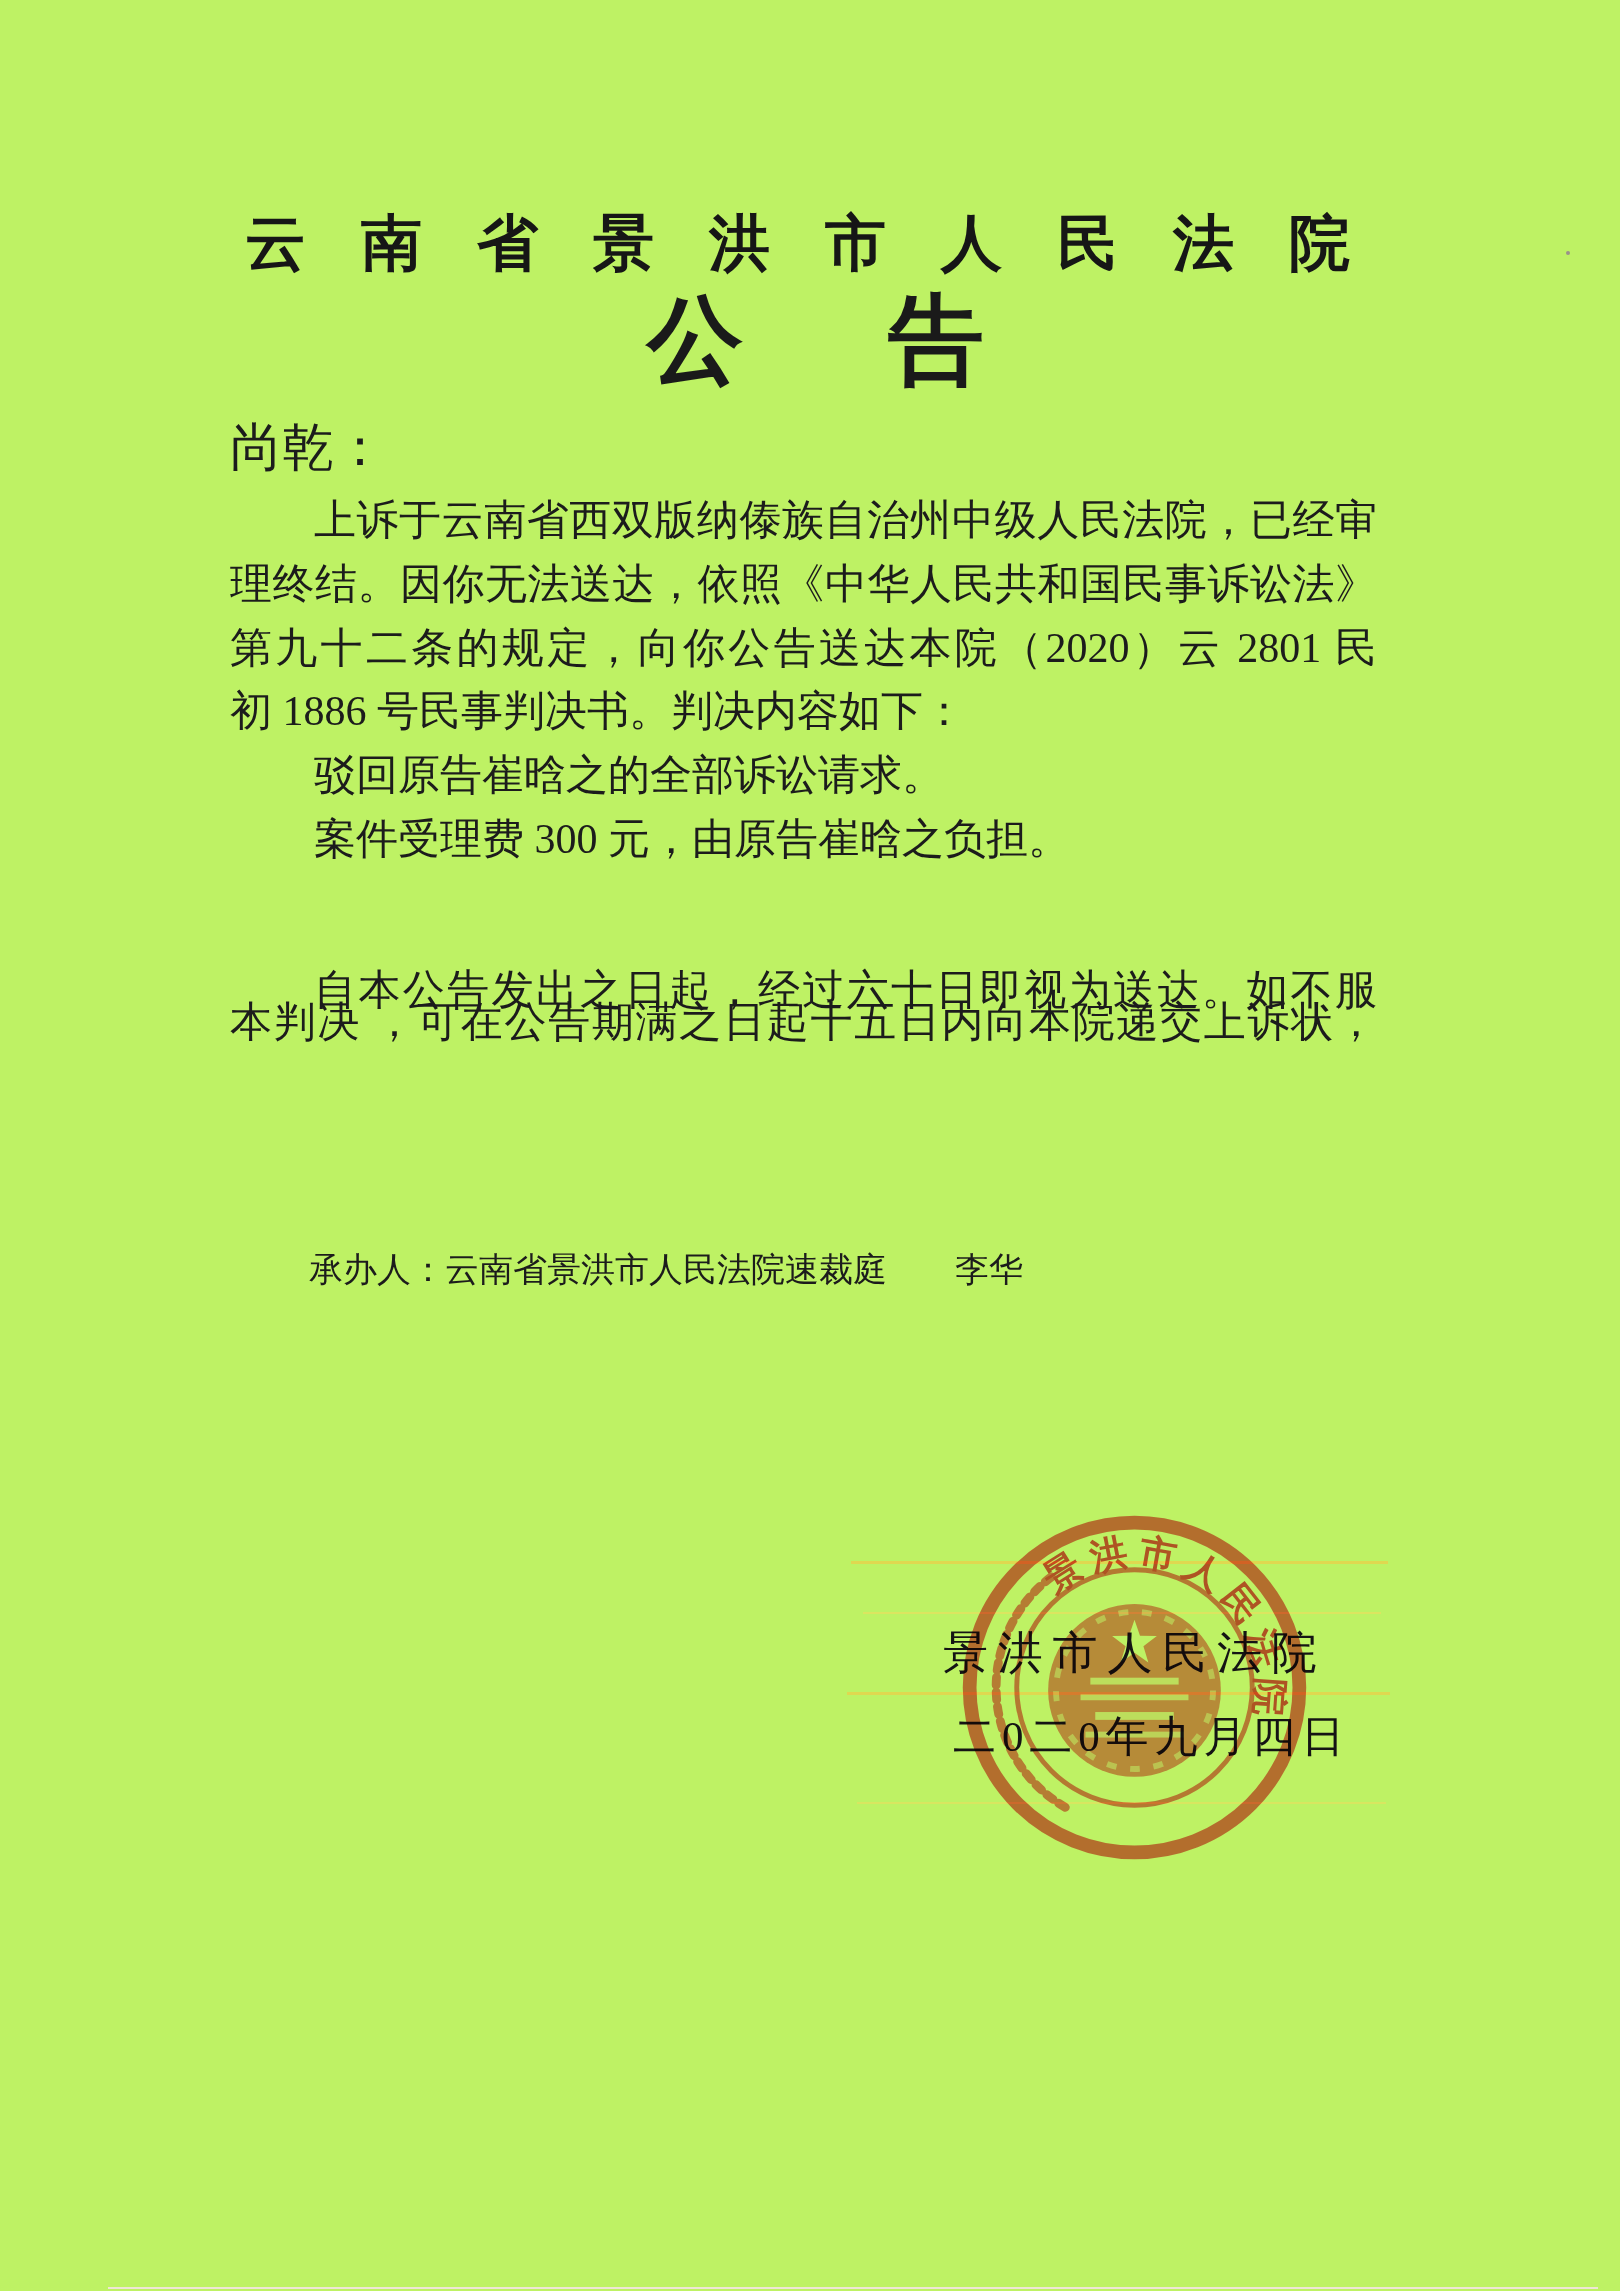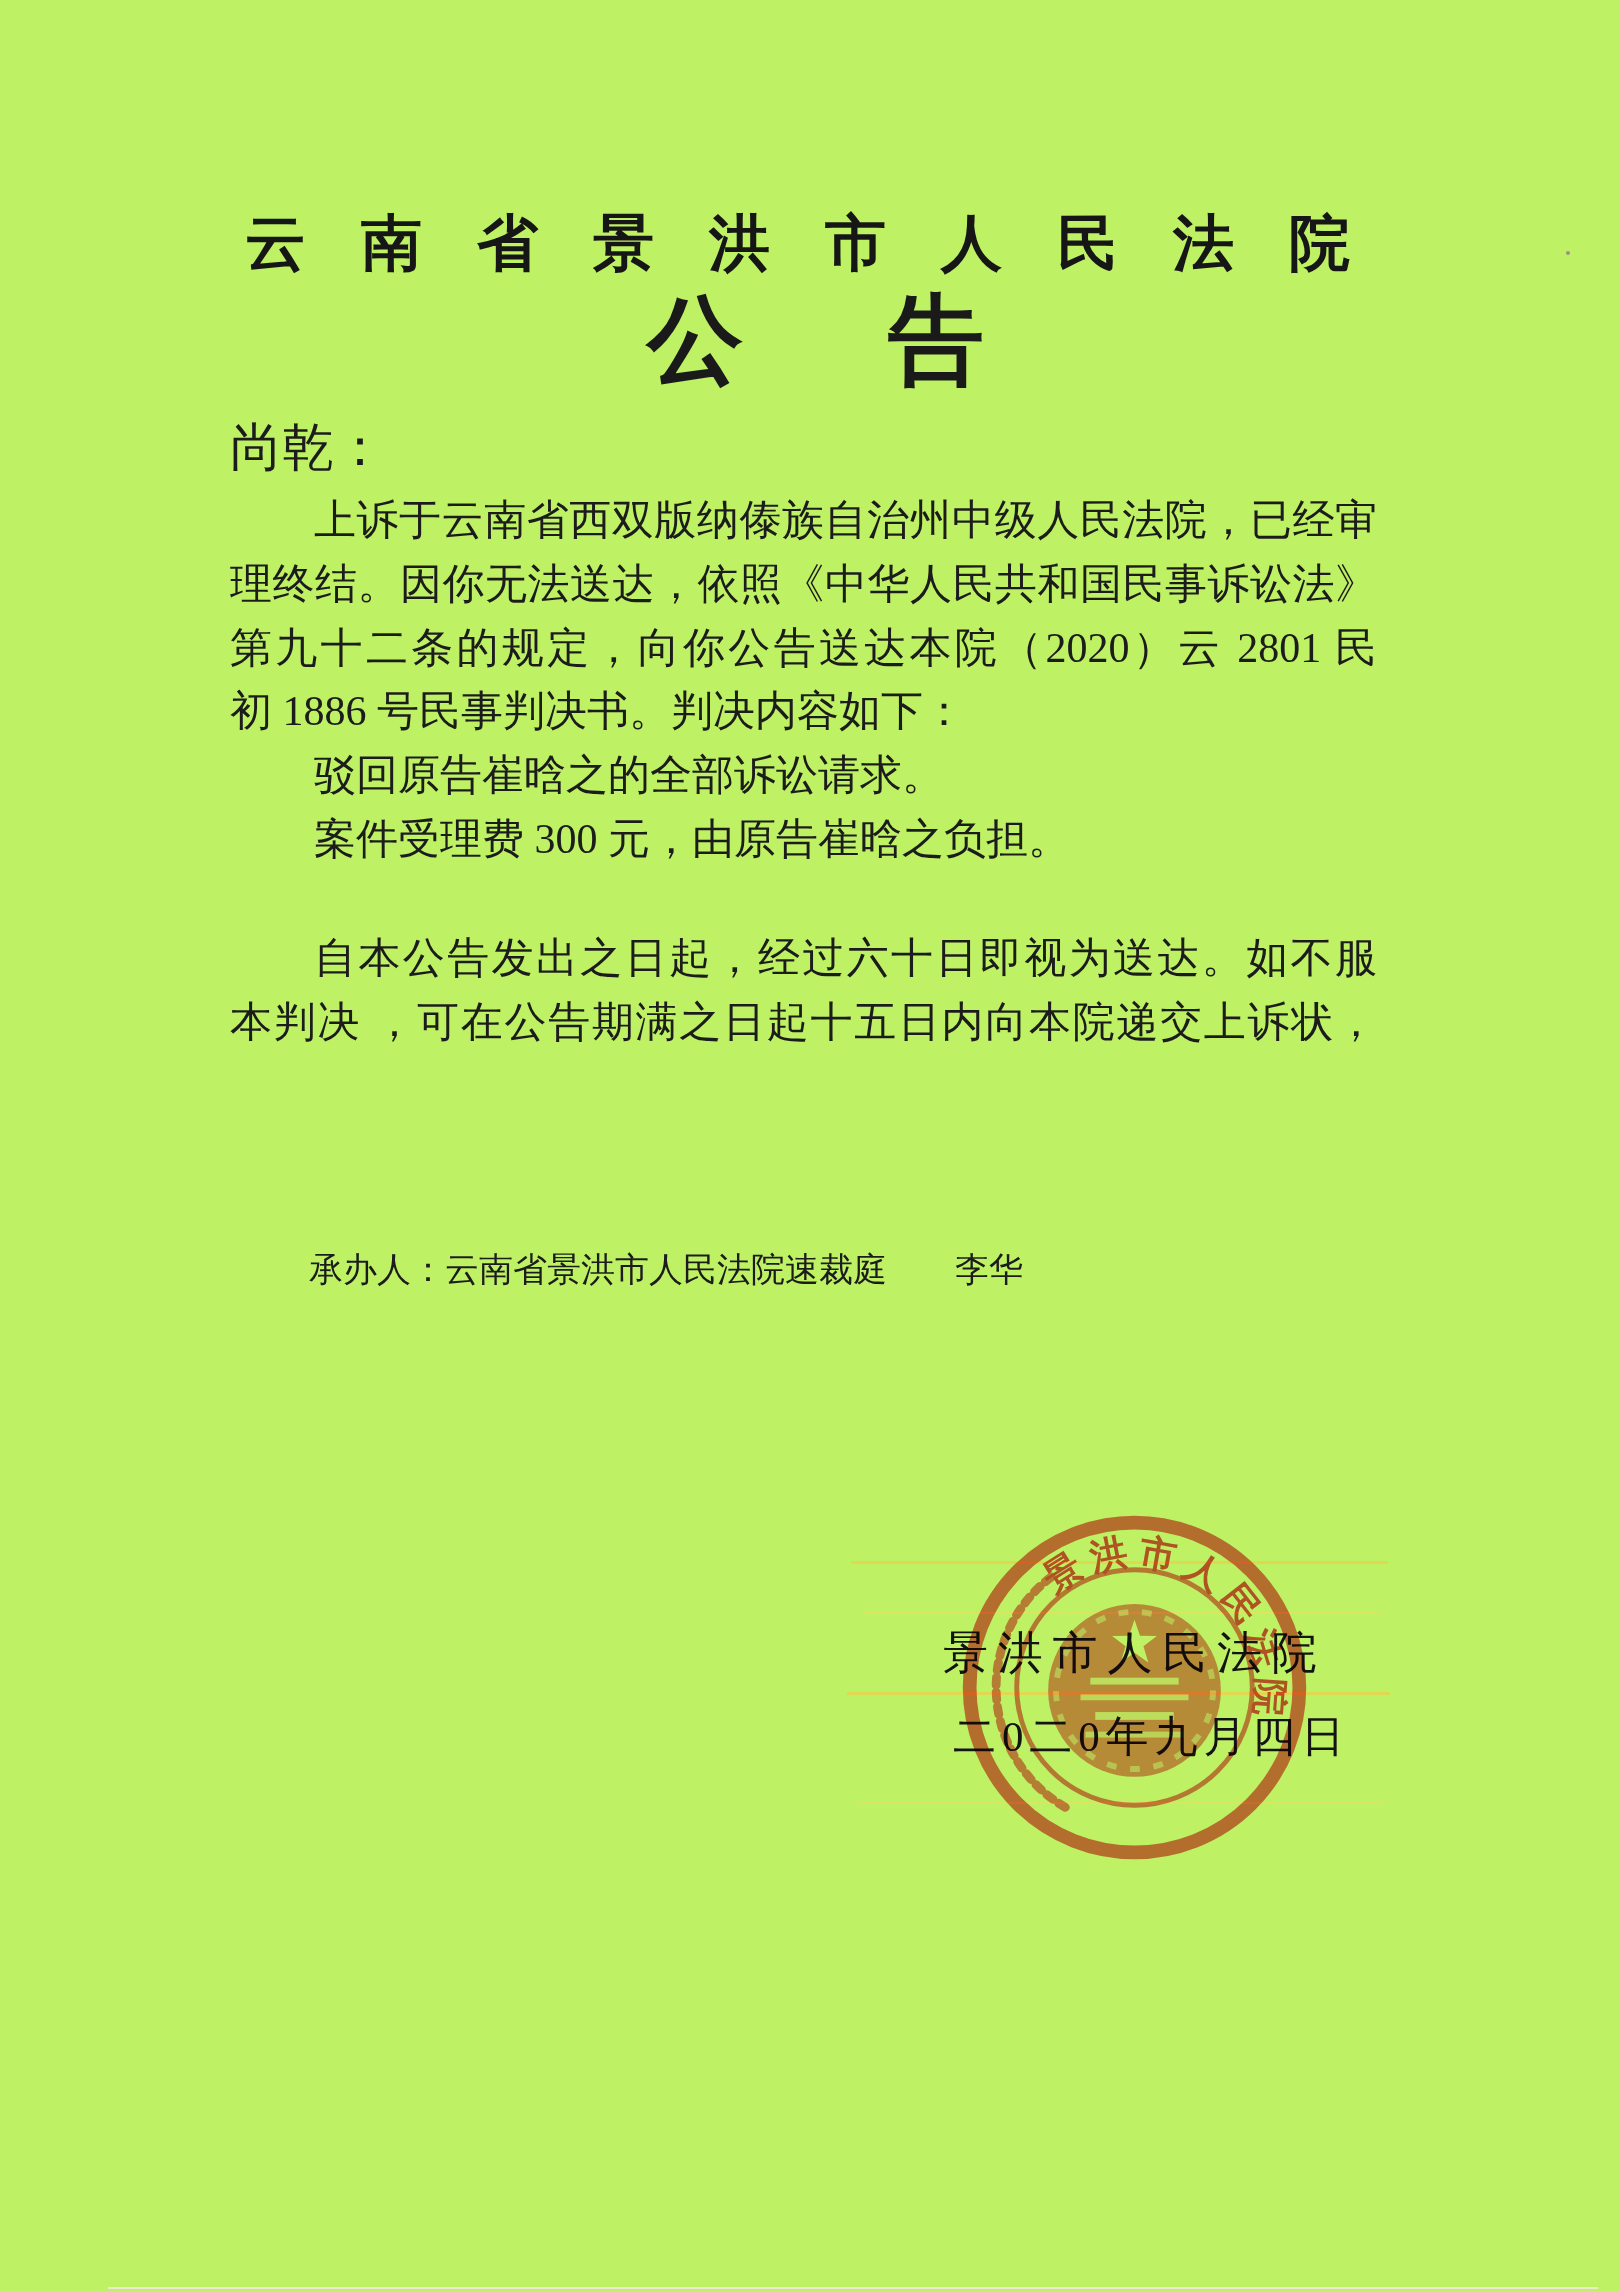--- a/index.html
+++ b/index.html
@@ -85,21 +85,21 @@
   <div class="abs doc-title">公告</div>
 
   <div class="abs recipient">尚乾：</div>
 
   <div class="abs bodyline indent fill" style="top:488px">上诉于云南省西双版纳傣族自治州中级人民法院，已经审</div>
   <div class="abs bodyline fill" style="top:552px">理终结。因你无法送达，依照《中华人民共和国民事诉讼法》</div>
   <div class="abs bodyline fill" style="top:616px">第九十二条的规定，向你公告送达本院（2020）云 2801 民</div>
   <div class="abs bodyline" style="top:679px">初 1886 号民事判决书。判决内容如下：</div>
   <div class="abs bodyline indent" style="top:743px">驳回原告崔晗之的全部诉讼请求。</div>
   <div class="abs bodyline indent" style="top:807px">案件受理费 300 元，由原告崔晗之负担。</div>
-  <div class="abs bodyline indent fill" style="top:926px">自本公告发出之日起，经过六十日即视为送达。如不服</div>
+  <div class="abs bodyline indent fill" style="top:958px">自本公告发出之日起，经过六十日即视为送达。如不服</div>
   <div class="abs bodyline fill" style="top:990px">本判决 ，可在公告期满之日起十五日内向本院递交上诉状，</div>
 
   <div class="abs handler">承办人：云南省景洪市人民法院速裁庭　　李华</div>
 
   <div class="abs seal-court-name">景洪市人民法院</div>
   <div class="abs seal-date">二0二0年九月四日</div>
 
   <div class="abs streak" style="left:851px;top:1561px;width:537px;height:2.9px;background:rgba(255,190,60,.5)"></div>
   <div class="abs streak" style="left:863px;top:1612px;width:518px;height:2px;background:rgba(255,212,90,.45)"></div>
   <div class="abs streak" style="left:847px;top:1692px;width:543px;height:2.9px;background:rgba(255,190,60,.5)"></div>

